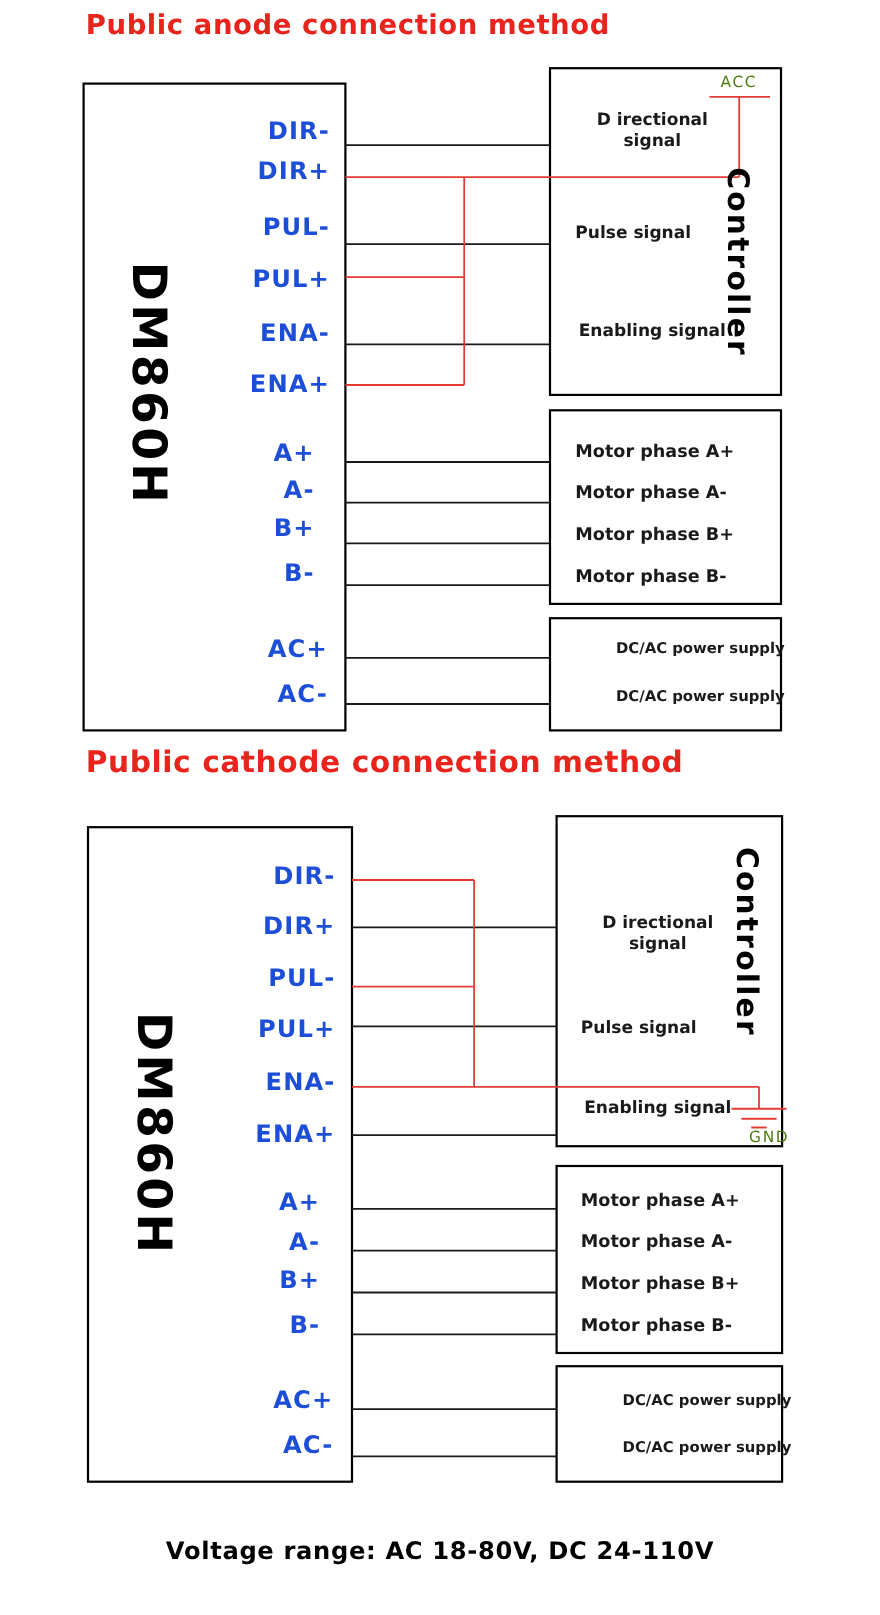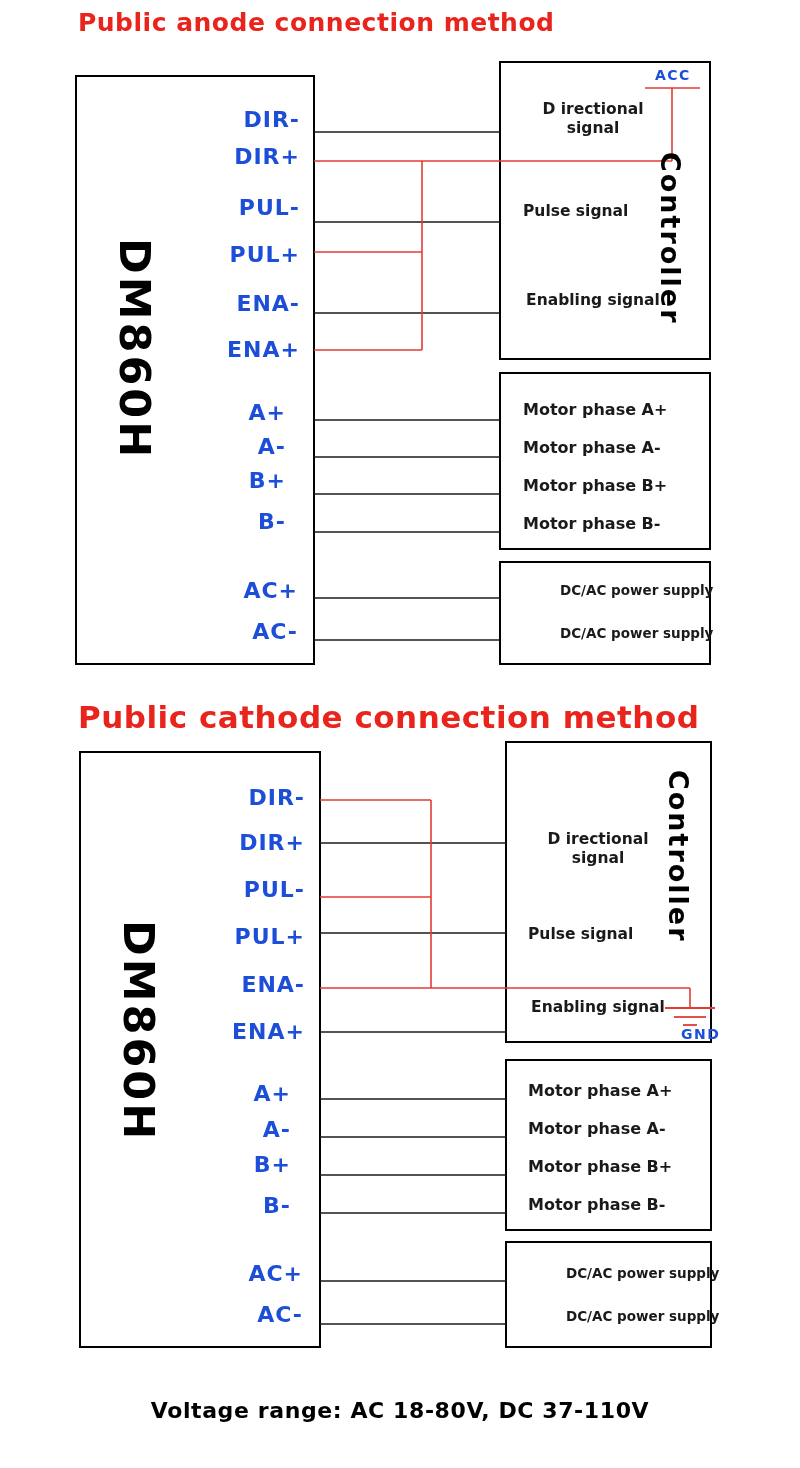--- a/index.html
+++ b/index.html
@@ -13,21 +13,21 @@
   svg.wires{position:absolute;left:0;top:0;width:800px;height:1468px;pointer-events:none;}
 
   .sect-title{
     position:absolute;
     font-weight:bold;
     color:#e8241c;
     letter-spacing:0.5px;
     white-space:nowrap;
   }
   #title-anode{left:78px;top:8px;font-size:25px;}
-  #title-cathode{left:78px;top:699px;font-size:31px;}
+  #title-cathode{left:78px;top:678px;font-size:27px;}
 
   .pin-label{
     position:absolute;
     font-weight:bold;
     font-size:22px;
     color:#1d4ed8;
     text-align:right;
     white-space:nowrap;
     letter-spacing:1px;
   }
@@ -50,23 +50,23 @@
     color:#000;
     white-space:nowrap;
     transform-origin:0 0;
     transform:rotate(90deg);
   }
   .drv-title{font-size:43px;letter-spacing:3px;}
   .ctrl-title{font-size:27px;letter-spacing:2px;}
 
   .tag{
     position:absolute;
-    font-weight:bold;
+    font-weight:normal;
     font-size:14px;
-    color:#1d4ed8;
+    color:#4d7c0f;
     letter-spacing:1.5px;
     white-space:nowrap;
   }
 
   #footer-note{
     position:absolute;
     left:0;top:1398px;width:800px;
     text-align:center;
     font-size:22px;
     font-weight:bold;
@@ -208,15 +208,15 @@
   <div class="tag" style="left:681px;top:1026px;">GND</div>
 
   <div class="box-label motor" style="left:528px;top:1081px;">Motor phase A+</div>
   <div class="box-label motor" style="left:528px;top:1119px;">Motor phase A-</div>
   <div class="box-label motor" style="left:528px;top:1157px;">Motor phase B+</div>
   <div class="box-label motor" style="left:528px;top:1195px;">Motor phase B-</div>
 
   <div class="box-label power" style="left:530px;top:1265px;">DC/AC power supply</div>
   <div class="box-label power" style="left:530px;top:1308px;">DC/AC power supply</div>
 
-  <div id="footer-note">Voltage range: AC 18-80V, DC 37-110V</div>
+  <div id="footer-note">Voltage range: AC 18-80V, DC 24-110V</div>
 
 </div>
 
 </body></html>

